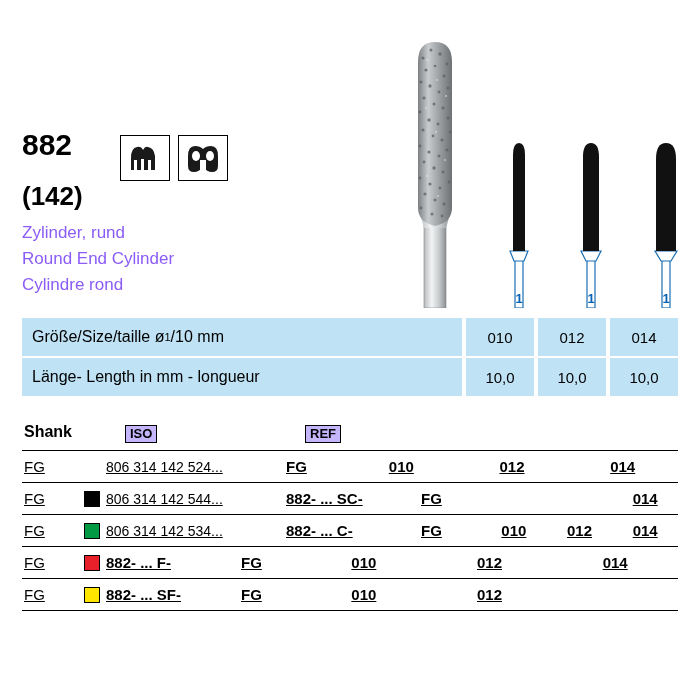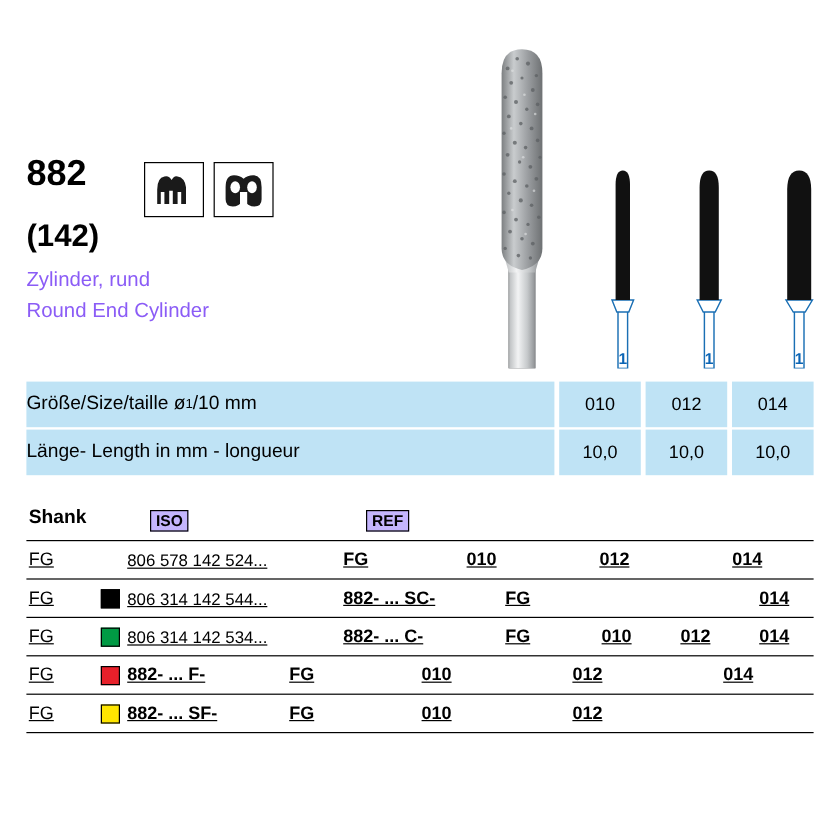--- a/index.html
+++ b/index.html
@@ -100,21 +100,21 @@
   .size-row {
     display: flex;
     height: 38px;
     margin-bottom: 2px;
   }
   .size-label {
     flex: 0 0 440px;
     background: #bfe3f5;
     display: flex;
     align-items: center;
-    padding-left: 0;
+    padding-left: 10px;
     font-size: 16px;
     box-sizing: border-box;
   }
   .size-cell {
     flex: 1 1 0;
     background: #bfe3f5;
     margin-left: 4px;
     display: flex;
     align-items: center;
     justify-content: center;
@@ -184,20 +184,21 @@
 <body>
 
 <div class="page">
 
   <div class="header-left">
     <div class="code-main">882</div>
     <div class="code-sub">(142)</div>
     <div class="names">
       <div class="name-line">Zylinder, rund</div>
       <div class="name-line">Round End Cylinder</div>
+      <div class="name-line">Cylindre rond</div>
     </div>
   </div>
 
   <div class="indications">
     <div class="ind-box">
       <svg class="tooth-svg" width="48" height="44" viewBox="0 0 48 44">
         <path d="M10 34 L10 22 Q10 12 16 11 Q20 10 22 14 Q24 10 27 11 Q33 12 34 20 L34 34 Z" fill="#1a1a1a"></path>
         <path d="M13 34 L13 24 L16 24 L16 34 Z" fill="#ffffff"></path>
         <path d="M20 34 L20 23 L23 23 L23 34 Z" fill="#ffffff"></path>
         <path d="M27 34 L27 24 L30 24 L30 34 Z" fill="#ffffff"></path>
@@ -344,21 +345,21 @@
     <div class="shank-title">Shank</div>
     <div class="boxlabel iso">ISO</div>
     <div class="boxlabel ref">REF</div>
   </div>
 
   <div class="ref-table">
 
     <div class="ref-row">
       <div class="c-fg">FG</div>
       <div class="c-swatch"></div>
-      <div class="c-iso">806 578 142 524...</div>
+      <div class="c-iso">806 314 142 524...</div>
       <div class="c-shk">FG</div>
       <div class="c-sz">010</div>
       <div class="c-sz">012</div>
       <div class="c-sz">014</div>
     </div>
 
     <div class="ref-row">
       <div class="c-fg">FG</div>
       <div class="c-swatch">
           <span class="swatch" style="background:#000000"></span>

